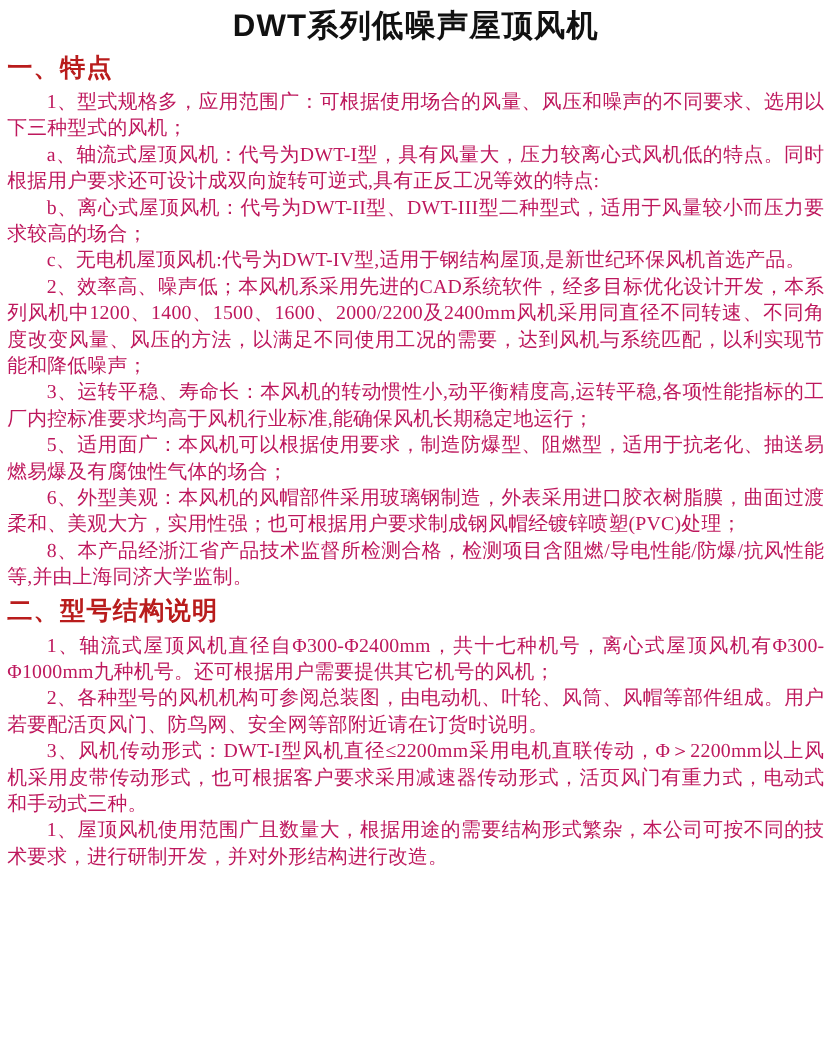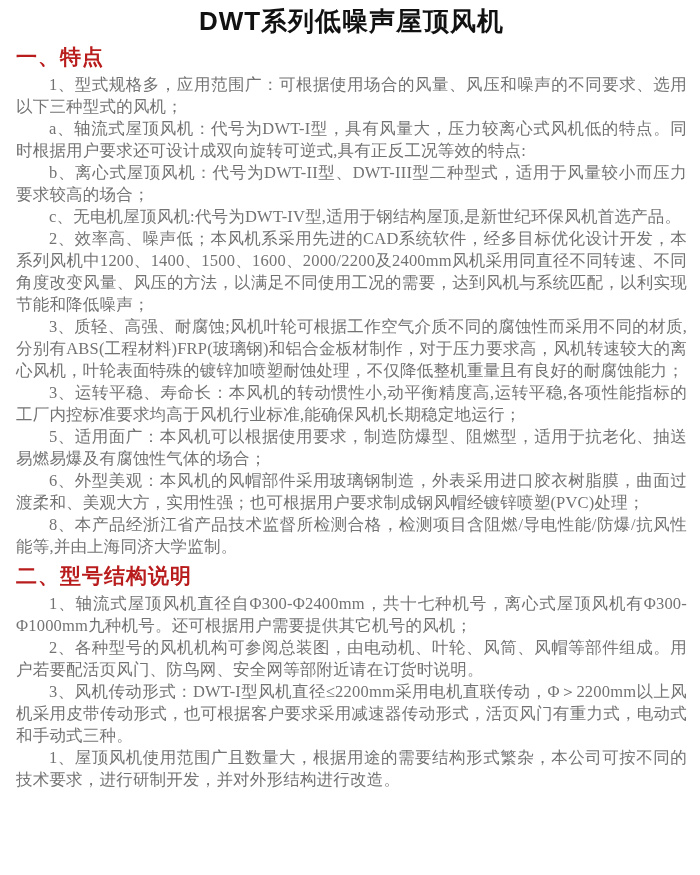--- a/index.html
+++ b/index.html
@@ -11,21 +11,21 @@
     width: 700px;
     height: 875px;
     overflow: hidden;
     color: #212121;
     font-family: "Liberation Serif", "DejaVu Serif", serif;
   }
   .page {
     box-sizing: border-box;
     width: 700px;
     height: 875px;
-    padding: 3px 13px 0 16px;
+    padding: 3px 13px 0 6px;
     background: #ffffff;
   }
   h1.doc-title {
     font-family: "Liberation Sans", "DejaVu Sans", sans-serif;
     font-weight: bold;
     font-size: 26px;
     line-height: 32px;
     text-align: center;
     color: #111111;
     margin: 2px 0 7px 0;
@@ -40,41 +40,40 @@
     margin: 5px 0 5px 0;
     letter-spacing: 1px;
   }
   p.body-paragraph {
     font-size: 16.5px;
     line-height: 22px;
     margin: 0;
     text-indent: 2em;
     text-align: justify;
     letter-spacing: 0.2px;
-    color: #737373;
+    color: #be185d;
   }
   section {
     margin: 0;
   }
 </style>
 </head>
 <body>
 
 <div class="page">
 
   <h1 class="doc-title">DWT系列低噪声屋顶风机</h1>
 
   <section>
     <h2 class="section-heading">一、特点</h2>
     <p class="body-paragraph">1、型式规格多，应用范围广：可根据使用场合的风量、风压和噪声的不同要求、选用以下三种型式的风机；</p>
     <p class="body-paragraph">a、轴流式屋顶风机：代号为DWT-I型，具有风量大，压力较离心式风机低的特点。同时根据用户要求还可设计成双向旋转可逆式,具有正反工况等效的特点:</p>
     <p class="body-paragraph">b、离心式屋顶风机：代号为DWT-II型、DWT-III型二种型式，适用于风量较小而压力要求较高的场合；</p>
     <p class="body-paragraph">c、无电机屋顶风机:代号为DWT-IV型,适用于钢结构屋顶,是新世纪环保风机首选产品。</p>
     <p class="body-paragraph">2、效率高、噪声低；本风机系采用先进的CAD系统软件，经多目标优化设计开发，本系列风机中1200、1400、1500、1600、2000/2200及2400mm风机采用同直径不同转速、不同角度改变风量、风压的方法，以满足不同使用工况的需要，达到风机与系统匹配，以利实现节能和降低噪声；</p>
-    <p class="body-paragraph">3、质轻、高强、耐腐蚀;风机叶轮可根据工作空气介质不同的腐蚀性而采用不同的材质,分别有ABS(工程材料)FRP(玻璃钢)和铝合金板材制作，对于压力要求高，风机转速较大的离心风机，叶轮表面特殊的镀锌加喷塑耐蚀处理，不仅降低整机重量且有良好的耐腐蚀能力；</p>
     <p class="body-paragraph">3、运转平稳、寿命长：本风机的转动惯性小,动平衡精度高,运转平稳,各项性能指标的工厂内控标准要求均高于风机行业标准,能确保风机长期稳定地运行；</p>
     <p class="body-paragraph">5、适用面广：本风机可以根据使用要求，制造防爆型、阻燃型，适用于抗老化、抽送易燃易爆及有腐蚀性气体的场合；</p>
     <p class="body-paragraph">6、外型美观：本风机的风帽部件采用玻璃钢制造，外表采用进口胶衣树脂膜，曲面过渡柔和、美观大方，实用性强；也可根据用户要求制成钢风帽经镀锌喷塑(PVC)处理；</p>
     <p class="body-paragraph">8、本产品经浙江省产品技术监督所检测合格，检测项目含阻燃/导电性能/防爆/抗风性能等,并由上海同济大学监制。</p>
   </section>
 
   <section>
     <h2 class="section-heading">二、型号结构说明</h2>
     <p class="body-paragraph">1、轴流式屋顶风机直径自Φ300-Φ2400mm，共十七种机号，离心式屋顶风机有Φ300-Φ1000mm九种机号。还可根据用户需要提供其它机号的风机；</p>
     <p class="body-paragraph">2、各种型号的风机机构可参阅总装图，由电动机、叶轮、风筒、风帽等部件组成。用户若要配活页风门、防鸟网、安全网等部附近请在订货时说明。</p>

